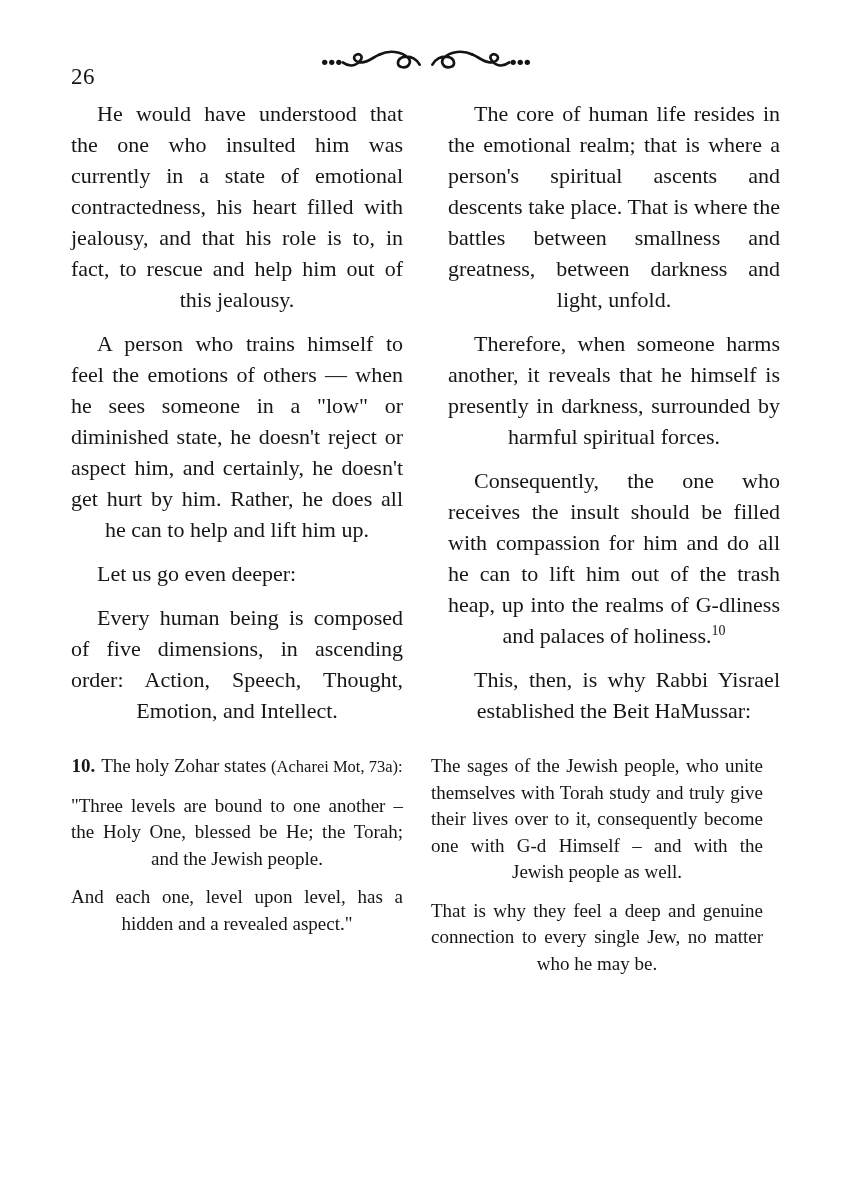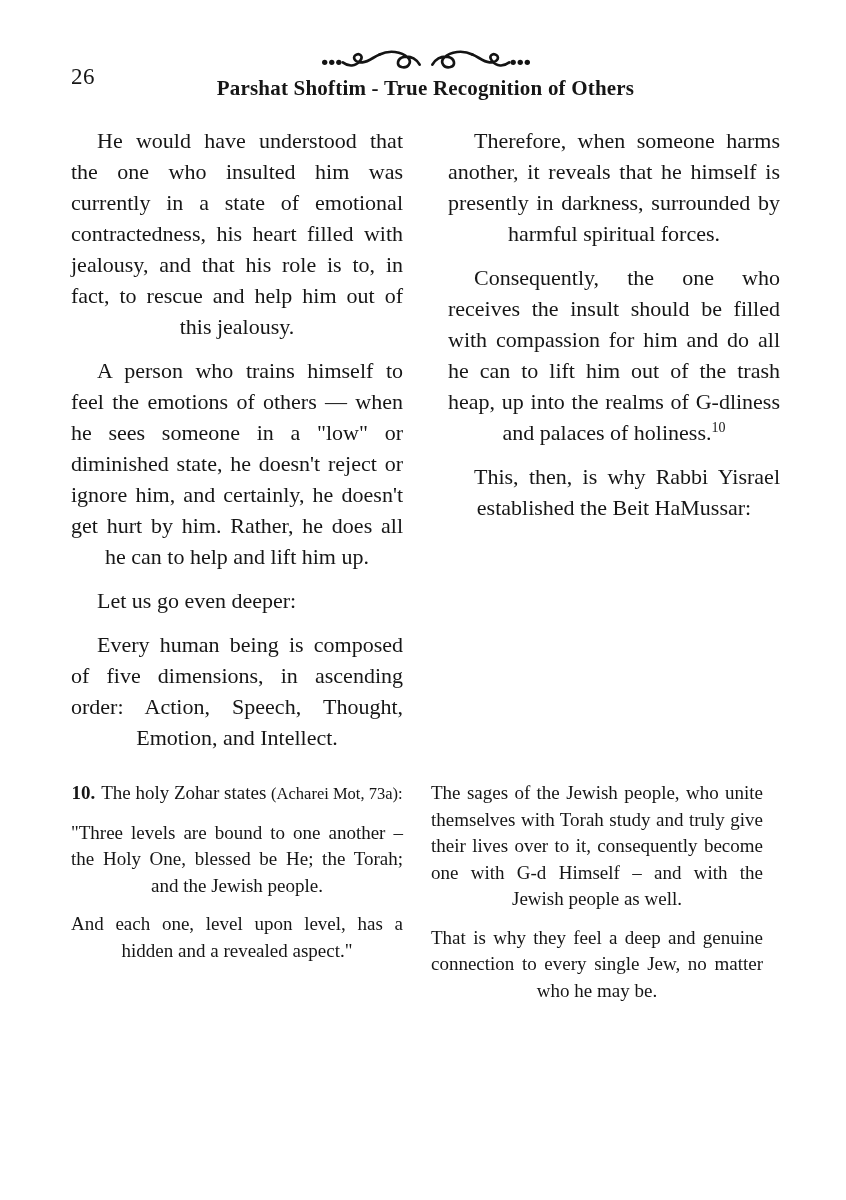--- a/index.html
+++ b/index.html
@@ -127,31 +127,31 @@
       <svg class="flourish mirror" width="102" height="28" viewBox="0 0 130 34">
         <g fill="#141414" stroke="#141414">
           <circle cx="6" cy="20" r="3.4" stroke="none"></circle>
           <circle cx="15" cy="20" r="3.4" stroke="none"></circle>
           <circle cx="24" cy="20" r="3.4" stroke="none"></circle>
           <path fill="none" stroke-width="3.4" stroke-linecap="round" d="M29 20 C37 26 45 25 51 18 C56 12 50 7 45 11 C41 14 45 21 54 20 C63 19 68 13 76 10"></path>
           <path fill="none" stroke-width="3.4" stroke-linecap="round" d="M76 10 C88 4 104 6 112 14 C118 20 112 28 104 26 C97 24 98 15 107 13 C116 11 124 17 127 23"></path>
         </g>
       </svg>
     </div>
-    <h2 class="subtitle">Parshat Shoftim - True Recognition of Others</h2>
   </div>
 
   <div class="columns">
     <div class="col">
       <p>He would have understood that the one who insulted him was currently in a state of emotional contractedness, his heart filled with jealousy, and that his role is to, in fact, to rescue and help him out of this jealousy.</p>
-      <p>A person who trains himself to feel the emotions of others — when he sees someone in a "low" or diminished state, he doesn't reject or ignore him, and certainly, he doesn't get hurt by him. Rather, he does all he can to help and lift him up.</p>
+      <p>A person who trains himself to feel the emotions of others — when he sees someone in a "low" or diminished state, he doesn't reject or aspect him, and certainly, he doesn't get hurt by him. Rather, he does all he can to help and lift him up.</p>
       <p class="last-left">Let us go even deeper:</p>
       <p>Every human being is composed of five dimensions, in ascending order: Action, Speech, Thought, Emotion, and Intellect.</p>
     </div>
     <div class="col">
+      <p>The core of human life resides in the emotional realm; that is where a person's spiritual ascents and descents take place. That is where the battles between smallness and greatness, between darkness and light, unfold.</p>
       <p>Therefore, when someone harms another, it reveals that he himself is presently in darkness, surrounded by harmful spiritual forces.</p>
       <p><span>Consequently, the one who receives the insult should be filled with compassion for him and do all he can to lift him out of the trash heap, up into the realms of G-dliness and palaces of holiness.</span><sup>10</sup></p>
       <p>This, then, is why Rabbi Yisrael established the Beit HaMussar:</p>
     </div>
   </div>
 
 
   <div class="footnotes">
     <div class="fn-col">
       <p><span class="fn-marker">10.</span><span>The holy Zohar states</span> <span class="fn-cite">(Acharei Mot, 73a):</span></p>

